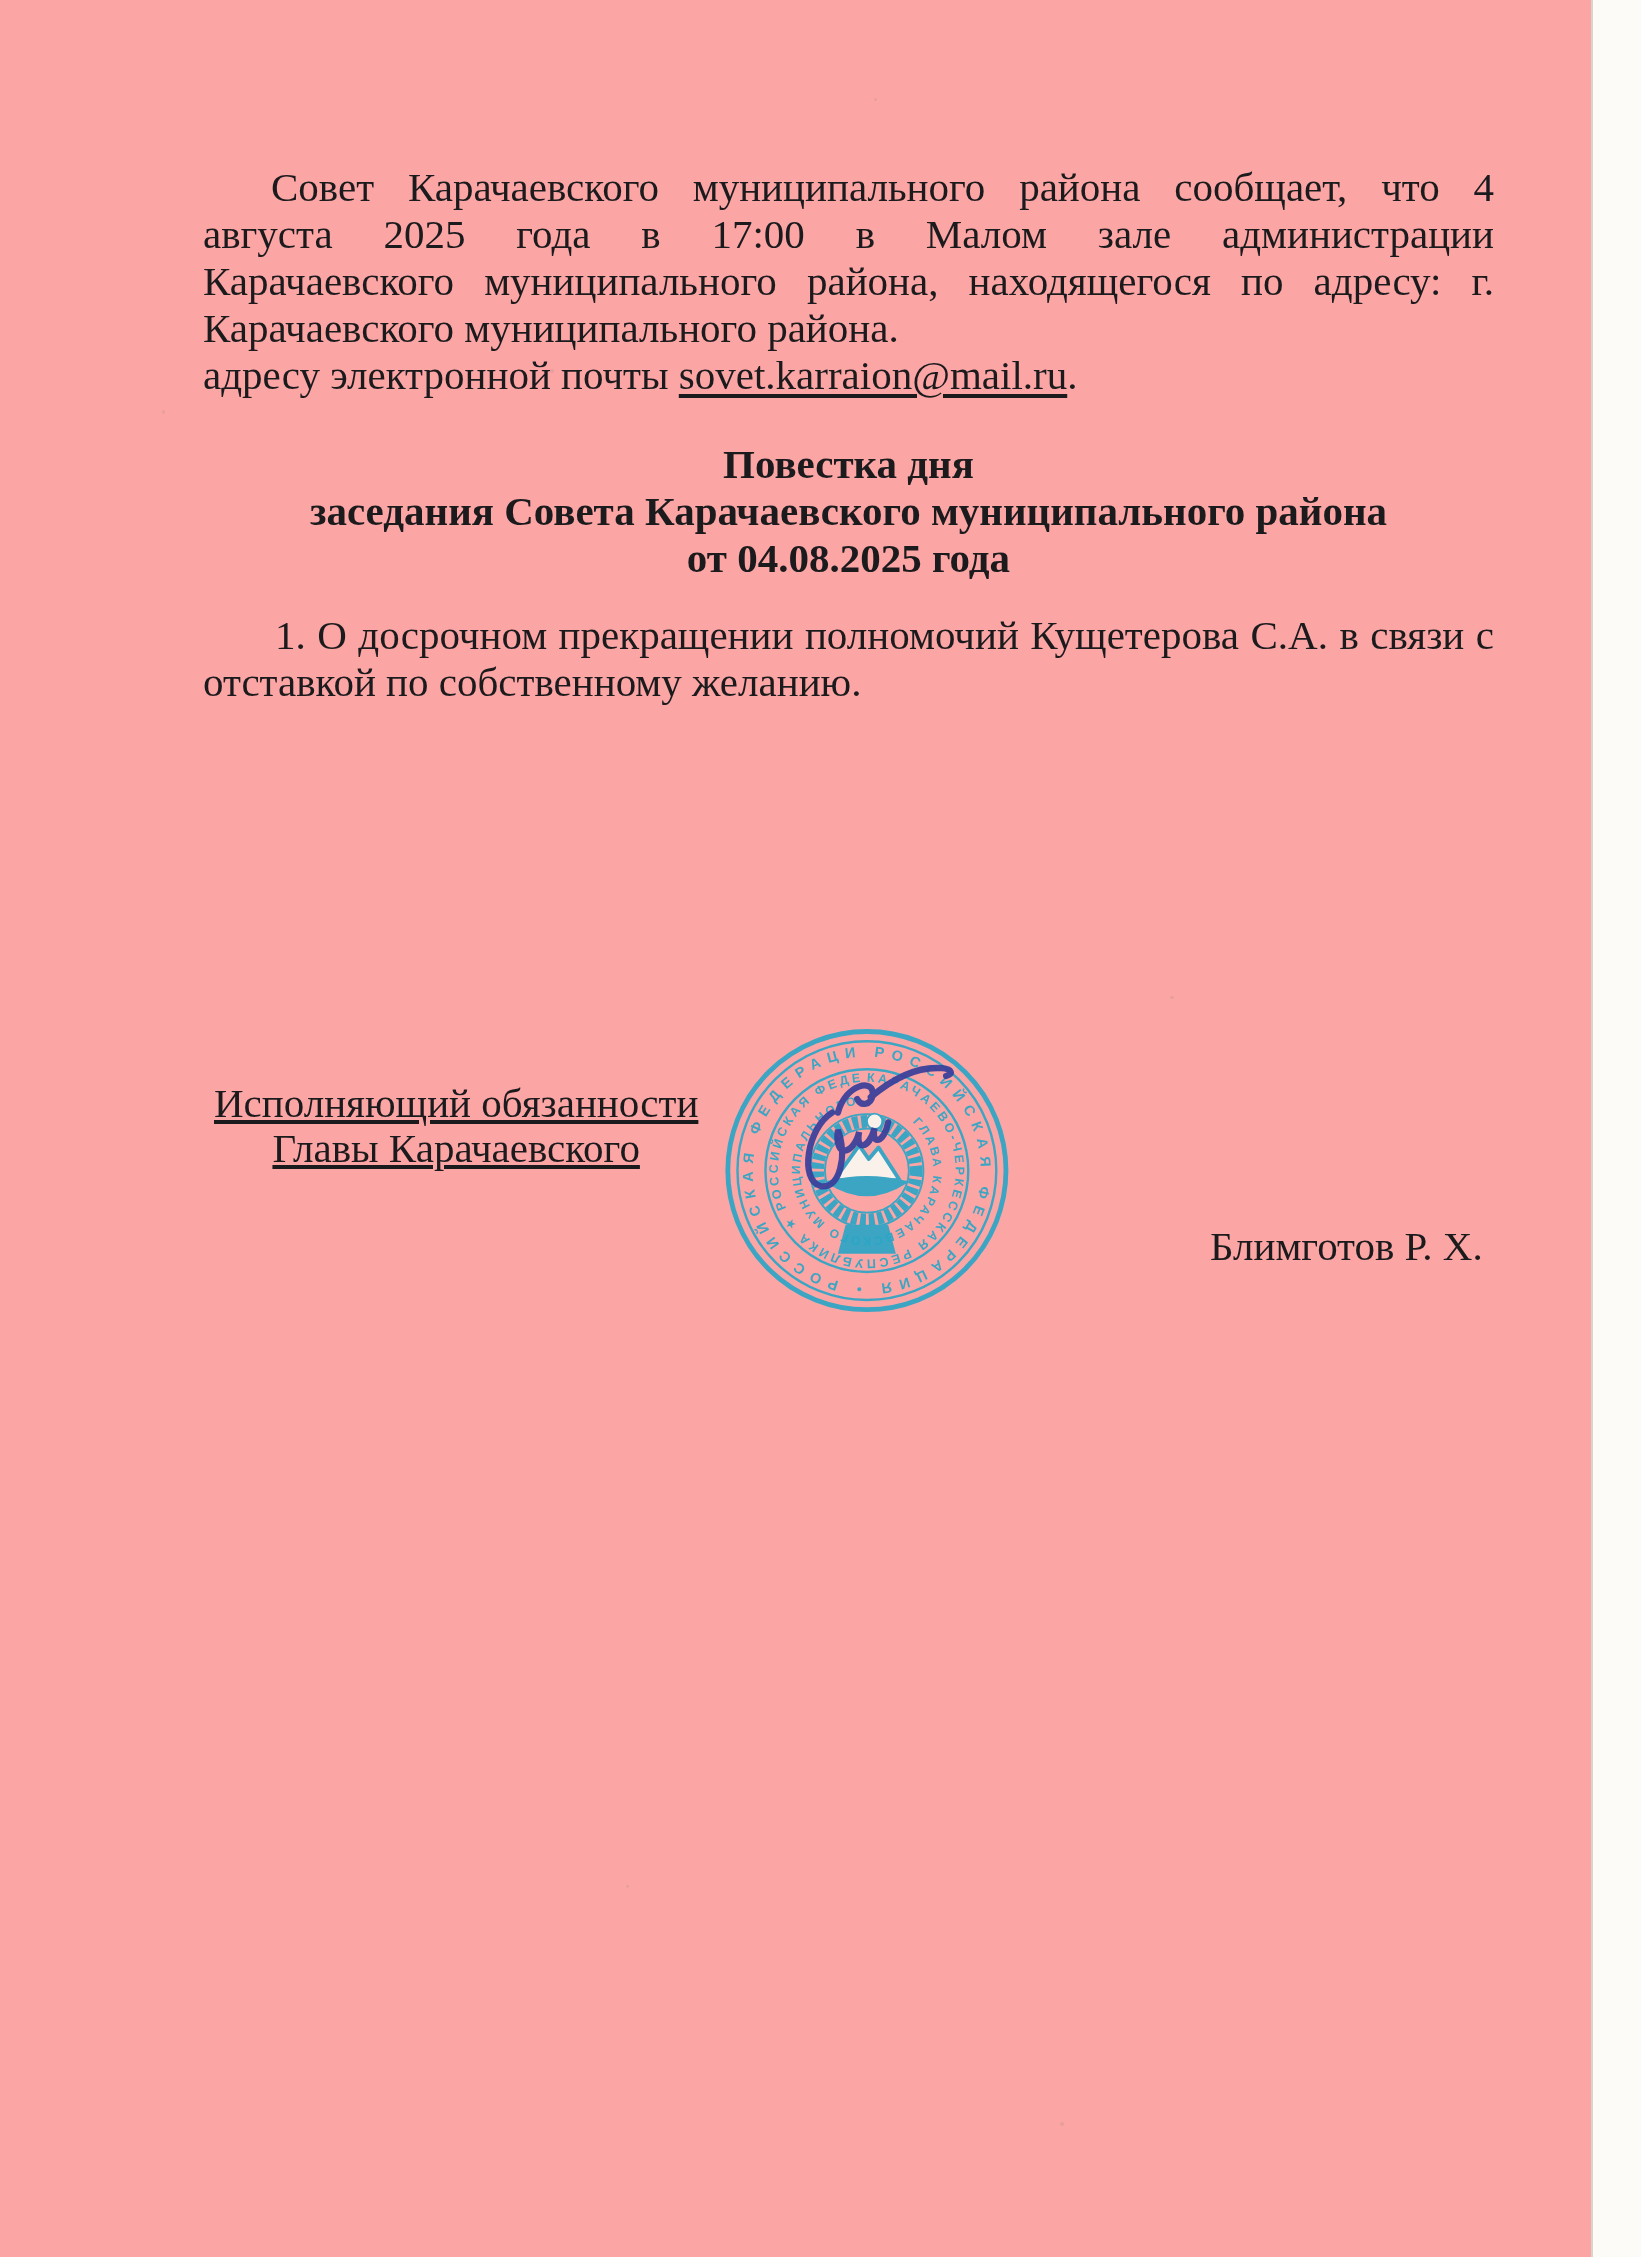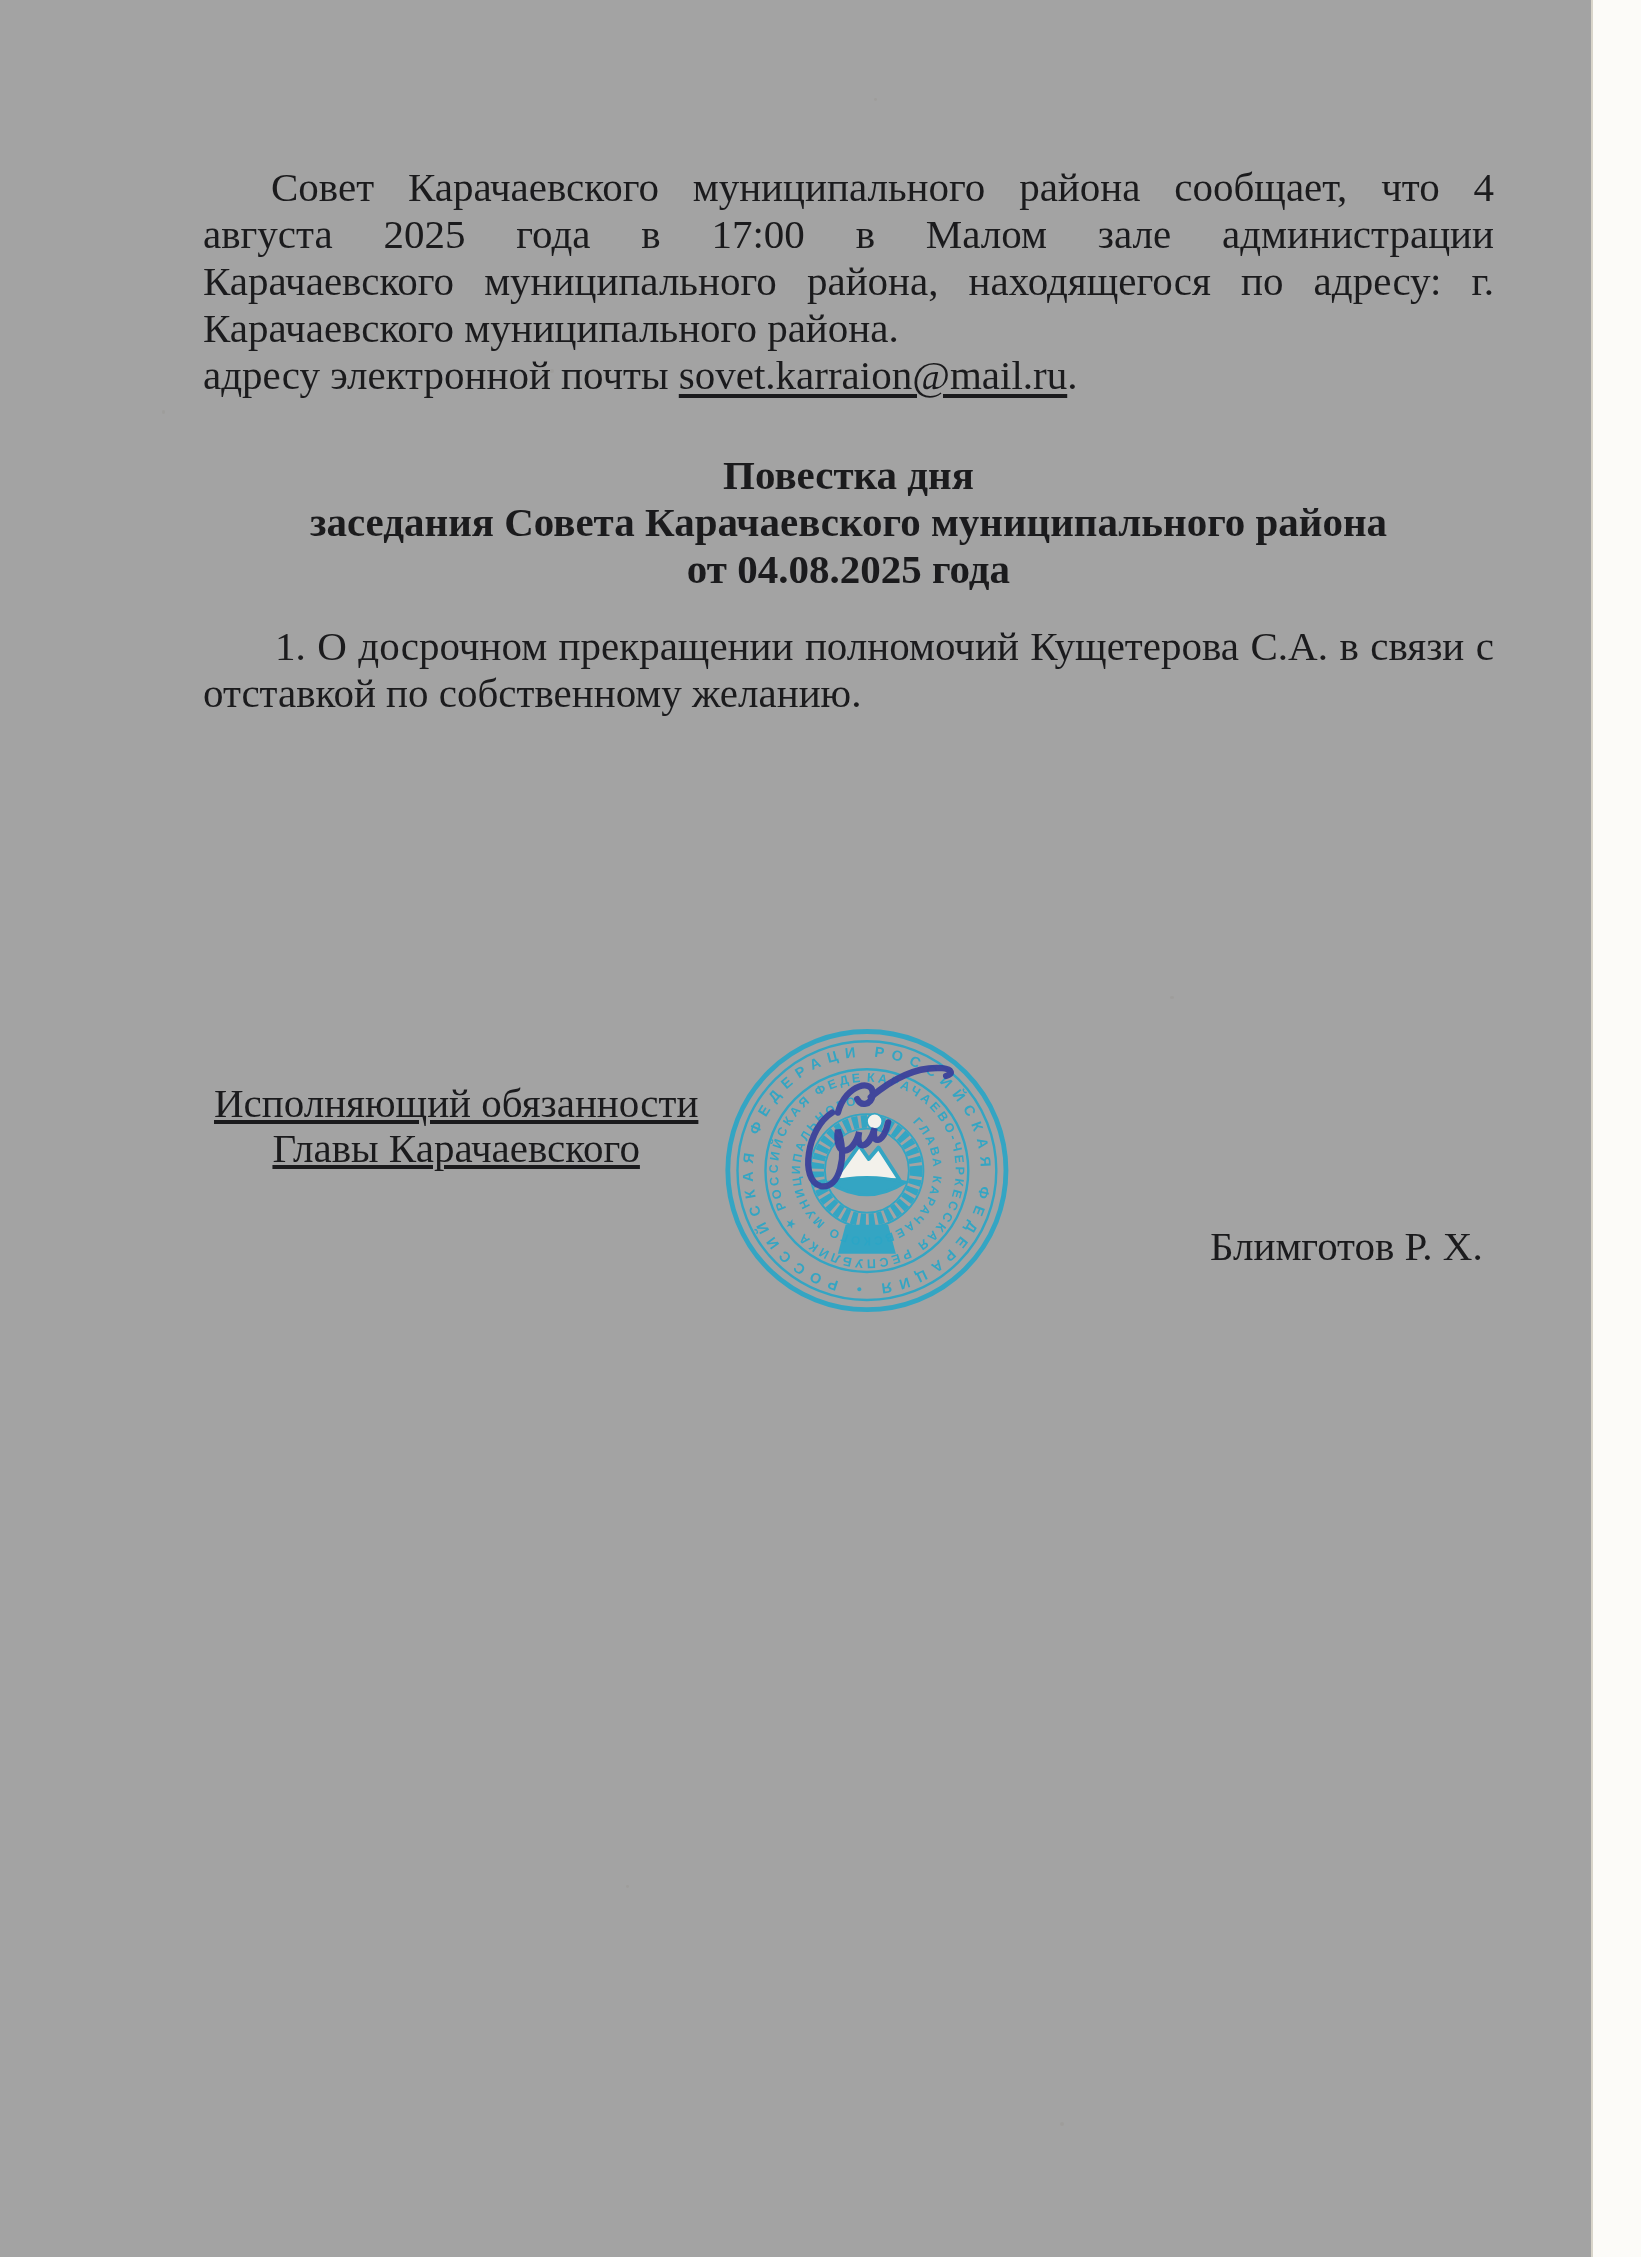--- a/index.html
+++ b/index.html
@@ -1,39 +1,39 @@
 <!DOCTYPE html>
 <html><head>
 <meta charset="utf-8">
 <style>
   html,body{margin:0;padding:0;background:#e8e6e0;}
   .page{
     position:relative;
     width:1641px;height:2257px;
-    background:#a3a3a3;
+    background:#fca5a5;
     overflow:hidden;
     font-family:"Liberation Serif","DejaVu Serif",serif;
     color:#1b1b1d;
   }
   
   .edge-line{position:absolute;top:0;left:1591px;width:1.9px;height:2257px;background:#d9d5ca;}
   .edge-strip{position:absolute;top:0;left:1593px;width:48px;height:2257px;background:#fcfbf8;}
   .speck{position:absolute;border-radius:50%;background:#8a8578;opacity:.18;}
 
   .doc{
     position:absolute;left:203px;top:164px;width:1291px;
     font-size:41px;line-height:47px;
     text-align:justify;
   }
   .para{margin:0;padding:0;}
   .line{display:block;}
   .line.j{text-align-last:justify;}
   .email{text-decoration:underline;text-underline-offset:4.8px;color:inherit;}
 
-  .agenda-header{margin-top:53px;text-align:center;font-weight:bold;}
+  .agenda-header{margin-top:42px;text-align:center;font-weight:bold;}
   .agenda-header .line{text-align:center;}
   .agenda{margin-top:30px;}
 
   .sign-left{
     position:absolute;left:214px;top:1081px;
     font-size:41px;line-height:45px;text-align:center;text-decoration:underline;
   }
   .sign-name{
     position:absolute;left:1210px;top:1180px;
     font-size:41px;line-height:45px;white-space:nowrap;margin-top:44px;

